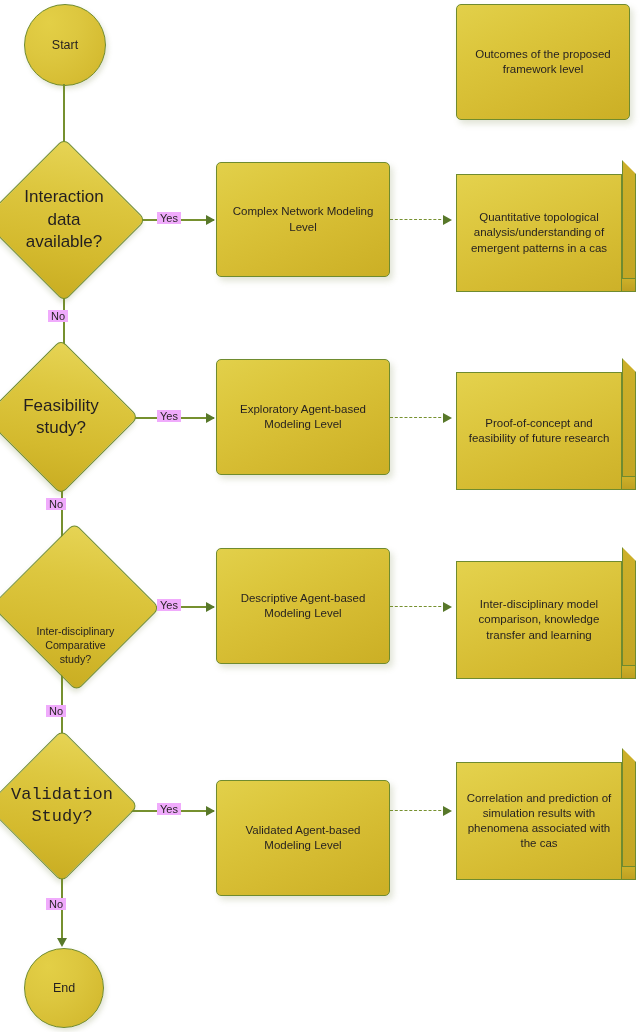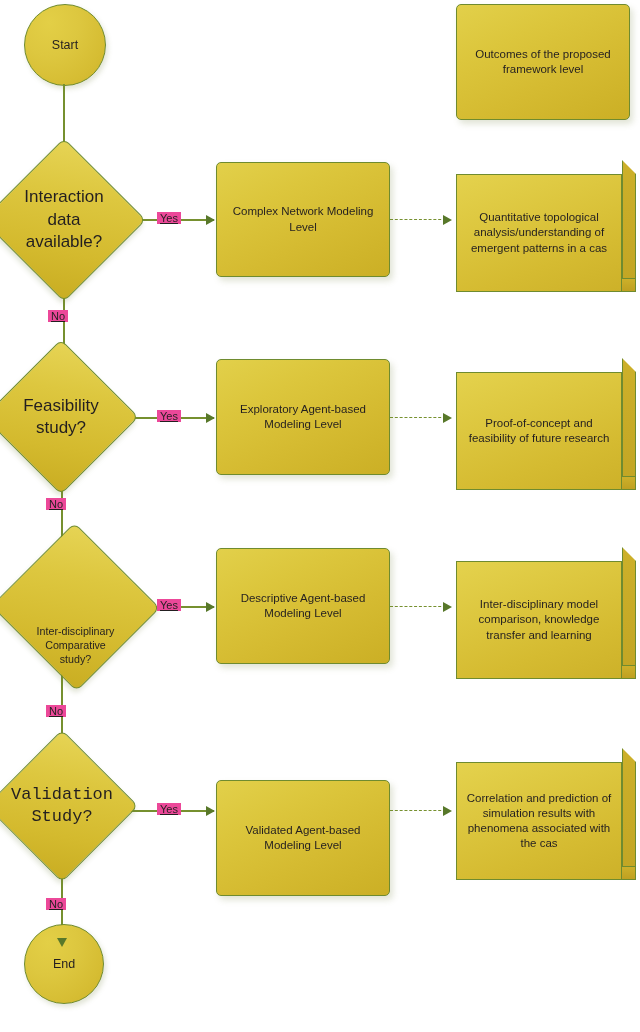--- a/index.html
+++ b/index.html
@@ -141,25 +141,24 @@
     width:0;height:0;
     border-top:5.5px solid transparent;
     border-bottom:5.5px solid transparent;
     border-left:9px solid #58782a;
     z-index:1;
   }
   .edgelabel{
     position:absolute;
     font-size:11px;
     color:#231f20;
-    background:#ec4899;
+    background:#f0abfc;
     padding:0 3px;
     z-index:2;
     white-space:nowrap;
-    text-decoration:underline;
   }
 </style>
 </head>
 <body>
 
 <div id="stage">
 
   <div class="circle" style="left:24px;top:4px;width:80px;height:80px;">
     <span class="nodetext">Start</span>
   </div>
@@ -202,21 +201,21 @@
   <div class="diamond" style="left:8px;top:752px;width:108px;height:108px;font-family:Liberation Mono, monospace;">
     <div class="dshape"></div>
     <span class="nodetext">Validation
 Study?</span>
   </div>
 
   <div class="vline" style="left:61px;top:860px;height:80px;"></div>
   <div class="arrow-down" style="left:56.5px;top:938px;"></div>
   <div class="edgelabel" style="left:46px;top:898px;">No</div>
 
-  <div class="circle" style="left:24px;top:924px;width:78px;height:78px;">
+  <div class="circle" style="left:24px;top:948px;width:78px;height:78px;">
     <span class="nodetext">End</span>
   </div>
 
   <div class="hline" style="left:122px;top:219px;width:92px;"></div>
   <div class="arrow-right" style="left:206px;top:214.5px;"></div>
   <div class="edgelabel" style="left:157px;top:212px;">Yes</div>
 
   <div class="hline" style="left:116px;top:417px;width:98px;"></div>
   <div class="arrow-right" style="left:206px;top:412.5px;"></div>
   <div class="edgelabel" style="left:157px;top:410px;">Yes</div>

